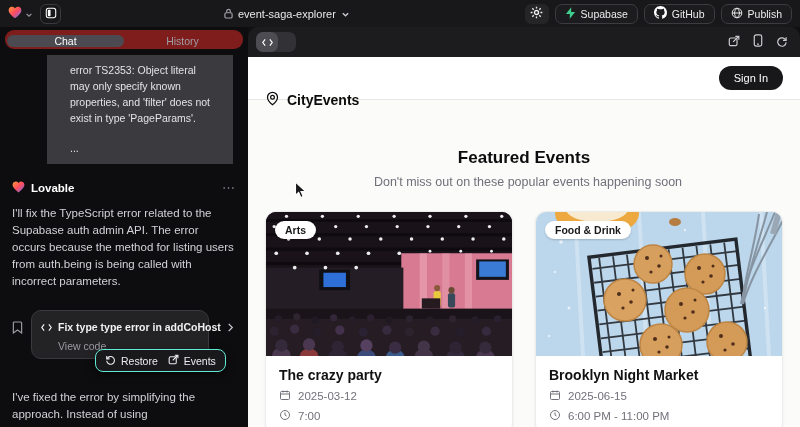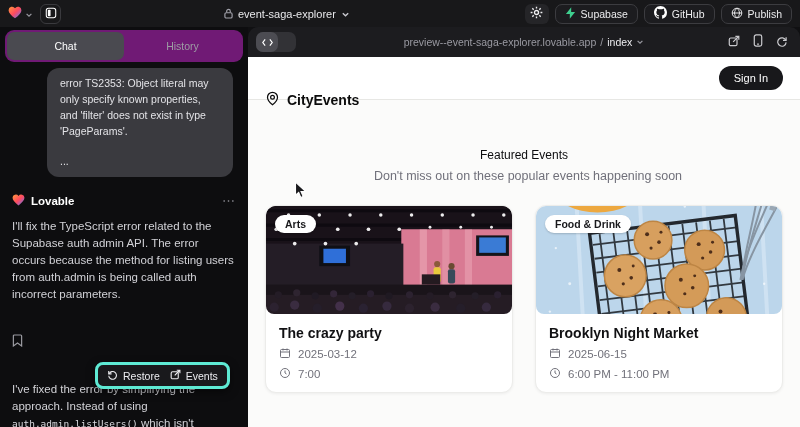--- a/index.html
+++ b/index.html
@@ -19,40 +19,40 @@
   .tb-right { display:flex; align-items:center; gap:6px; }
   .icon-btn { width:24px; height:20px; border-radius:6px; background:#252528;
               display:flex; align-items:center; justify-content:center; }
   .tb-btn { height:20px; display:flex; align-items:center; gap:5px; padding:0 9px;
             border:1px solid #3c3c40; border-radius:7px; background:#1c1c1f;
             color:#ececee; font-size:10.5px; font-weight:500; }
 
   
   .chat-panel { position:absolute; top:27px; left:0; width:248px; height:400px;
                 background:#0d0d0f; color:#d6d6da; overflow:hidden; }
-  .tabbar { margin:3px 5px 0 5px; height:32px; background:#701a75; border-radius:9px;
-            display:flex; padding:2px; }
+  .tabbar { margin:3px 5px 0 5px; height:19px; background:#7f1d1d; border-radius:9px;
+            display:flex; padding:2px;align-items:flex-end; }
   .tab { flex:1; display:flex; align-items:center; justify-content:center;
          font-size:10.5px; color:#9d9da4; border-radius:7px; }
   .tab.active { background:#4a4a50; color:#fff; font-weight:500; }
-  .bubble { margin:6px 15px 0 47px; background:#3a3a3f; border-radius:12px;
-            padding:7px 13px 8px; color:#e3e3e7; font-size:10.5px; line-height:16px; }
+  .bubble { margin:6px 15px 0 47px; background:#3a3a3f; border-radius:0;
+            padding:7px 23px 8px; color:#e3e3e7; font-size:10.5px; line-height:16px; }
   .bubble .dots { margin-top:14px; color:#e3e3e7; }
   .lov-head { margin:15px 12px 0; display:flex; align-items:center; gap:6px; }
   .lov-name { color:#fff; font-size:11.5px; font-weight:600; flex:1; }
   .more { color:#8b8b92; font-size:13px; letter-spacing:1px; line-height:10px; }
   .para { margin:8px 14px 0 12px; font-size:11.5px; line-height:17px; color:#d2d2d7; }
   .fix-row { position:relative; margin:20px 0 0 12px; display:flex; align-items:flex-start; gap:8px; }
   .fix-card { width:178px; background:#232326; border:1px solid #39393e; border-radius:10px;
               padding:7px 9px 6px; }
   .fix-title-row { display:flex; align-items:center; gap:6px; }
   .fix-title { flex:1; color:#f1f1f3; font-size:10.5px; font-weight:600; white-space:nowrap; }
   .fix-action { margin:4px 0 0 17px; color:#9a9aa1; font-size:10.5px; }
   .hover-ovl { position:absolute; left:83px; top:39px; display:flex; align-items:center; gap:10px;
-               background:#19191c; border:3px solid #5eead4; border-radius:8px; padding:4px 9px;
+               background:#19191c; border:1px solid #5eead4; border-radius:8px; padding:4px 9px;
                box-shadow:0 3px 8px rgba(0,0,0,.5); }
   .ovl-btn { display:flex; align-items:center; gap:5px; color:#ececf0; font-size:10.5px; font-weight:500; }
   .code-inline { font-family:"DejaVu Sans Mono", monospace; font-size:9.5px; color:#d9d9de; }
 
   
   .preview-pane { position:absolute; top:27px; left:248px; width:552px; height:400px;
                   background:#1c1c1f; border-radius:10px 10px 0 0; overflow:hidden; }
   .ptoolbar { height:30px; position:relative; display:flex; align-items:center; }
   .code-toggle { position:absolute; left:8px; top:5px; width:40px; height:20px; background:#323236;
                  border-radius:7px; display:flex; align-items:center; }
@@ -67,26 +67,26 @@
   .website { position:absolute; top:30px; left:0; width:552px; height:370px; background:#fbfbfa; overflow:hidden; }
   .site-header { height:43px; background:#fff; border-bottom:1px solid #e7e7e4;
                  display:flex; align-items:center; padding:0 17px; position:relative; }
   .brand { display:flex; align-items:center; gap:7px; font-size:14px; font-weight:700; color:#0c0c0c;margin-top:44px; }
   .site-nav { position:absolute; left:50%; transform:translateX(-50%); display:flex; align-items:center; gap:25px; }
   .nav-link { font-size:12.5px; color:#565660; }
   .nav-link.active { color:#101014; font-weight:600; border-bottom:1.5px solid #18181b; padding-bottom:3px; }
   .signin { margin-left:auto; background:#18181b; color:#fff; font-size:11px; font-weight:500;
             border-radius:999px; padding:6px 15px; }
   .hero-head { text-align:center; }
-  .site-h2 { margin-top:48px; font-size:12px; font-weight:400; color:#0c0c0e; }
+  .site-h2 { margin-top:48px; font-size:17px; font-weight:700; color:#0c0c0e; }
   .site-sub { margin-top:7px; font-size:12.5px; color:#70707a;padding-left:8px; }
   .cards { margin:22px 17px 0; display:grid; grid-template-columns:1fr 1fr; gap:22px; }
   .event-card { background:#fff; border:1px solid #ececea; border-radius:11px; overflow:hidden;
                 box-shadow:0 1px 3px rgba(0,0,0,.06); }
-  .card-media { position:relative; height:108px; overflow:hidden;border-radius:8px; }
+  .card-media { position:relative; height:144px; overflow:hidden; }
   .card-media svg.scene { display:block; width:100%; height:100%; }
   .badge { position:absolute; top:9px; left:9px; background:#fff; color:#19191c; font-size:10.5px;
            font-weight:600; border-radius:999px; padding:3px 10px; box-shadow:0 1px 2px rgba(0,0,0,.18); }
   .card-body { padding:11px 13px; }
   .card-title { font-size:14px; font-weight:700; color:#111113; }
   .meta-row { display:flex; align-items:center; gap:7px; margin-top:6px; color:#71717a; font-size:11.5px; }
   .meta-row svg { flex:0 0 auto; }
 
   .cursor { position:absolute; left:294px; top:181px; z-index:50; pointer-events:none; }
 </style>
@@ -199,28 +199,44 @@
                 <stop offset="1" stop-color="#577bff"></stop>
               </linearGradient>
             </defs>
             <path d="M12 21C5 15.5 1 11.5 1 7a6 6 0 0 1 11-3.3A6 6 0 0 1 23 7c0 4.5-4 8.5-11 14z" fill="url(#hg2)"></path>
           </svg>
       </span>
       <span class="lov-name">Lovable</span>
       <span class="more">⋯</span>
     </div>
 
-    <div class="para">I'll fix the TypeScript error related to the Supabase auth admin API. The error occurs because the method for listing users from auth.admin is being called auth incorrect parameters.</div>
+    <div class="para">I'll fix the TypeScript error related to the Supabase auth admin API. The error occurs because the method for listing users from auth.being is being called with incorrect parameters.</div>
 
     <div class="fix-row">
       <span style="margin-top:10px">
         <svg width="11" height="13" viewBox="0 0 12 14" fill="none" stroke="#9a9aa1" stroke-width="1.3">
             <path d="M2.5 1h7a1 1 0 0 1 1 1v11L6 9.8 1.5 13V2a1 1 0 0 1 1-1z"></path>
           </svg>
       </span>
+      <div class="fix-card">
+        <div class="fix-title-row">
+          <span>
+            <svg width="11" height="9" viewBox="0 0 14 10" fill="none" stroke="#fff" stroke-width="1.4">
+                <path d="M4 1 1 5l3 4M10 1l3 4-3 4"></path>
+              </svg>
+          </span>
+          <span class="fix-title">Fix type type error in addCoHost</span>
+          <span>
+            <svg width="7" height="9" viewBox="0 0 7 10" fill="none" stroke="#c9c9cf" stroke-width="1.4">
+                <path d="M1.5 1 5.5 5 1.5 9"></path>
+              </svg>
+          </span>
+        </div>
+        <div class="fix-action">View code</div>
+      </div>
       <div class="hover-ovl">
         <span class="ovl-btn">
           <span>
             <svg width="11" height="11" viewBox="0 0 14 14" fill="none" stroke="#ececf0" stroke-width="1.4">
                 <path d="M2.2 2.6v3.6h3.6"></path>
                 <path d="M2.6 6.2A4.9 4.9 0 1 1 2.2 8.6"></path>
               </svg>
           </span>
           <span>Restore</span>
         </span>
@@ -244,30 +260,20 @@
   <div class="preview-pane">
     <div class="ptoolbar">
       <div class="code-toggle">
         <div class="seg">
           <span>
             <svg width="11" height="9" viewBox="0 0 14 10" fill="none" stroke="#fff" stroke-width="1.5">
                 <path d="M4 1 1 5l3 4M10 1l3 4-3 4"></path>
               </svg>
           </span>
         </div>
-      </div>
-      <div class="url-bar">
-        <span class="url-host">preview--event-saga-explorer.lovable.app</span>
-        <span class="url-host">/</span>
-        <span class="url-path">index</span>
-        <span>
-          <svg width="8" height="8" viewBox="0 0 10 10" fill="none" stroke="#9a9aa2" stroke-width="1.5">
-              <path d="M2 3.5 5 6.5 8 3.5"></path>
-            </svg>
-        </span>
       </div>
       <div class="ptools">
         <span>
           <svg width="12" height="12" viewBox="0 0 14 14" fill="none" stroke="#cacace" stroke-width="1.4">
               <rect x="1.5" y="3.5" width="9" height="9" rx="1.8"></rect>
               <path d="M6 8 12.4 1.6M8.6 1.5h4v4"></path>
             </svg>
         </span>
         <span>
           <svg width="10" height="13" viewBox="0 0 10 14" fill="none" stroke="#cacace" stroke-width="1.3">

